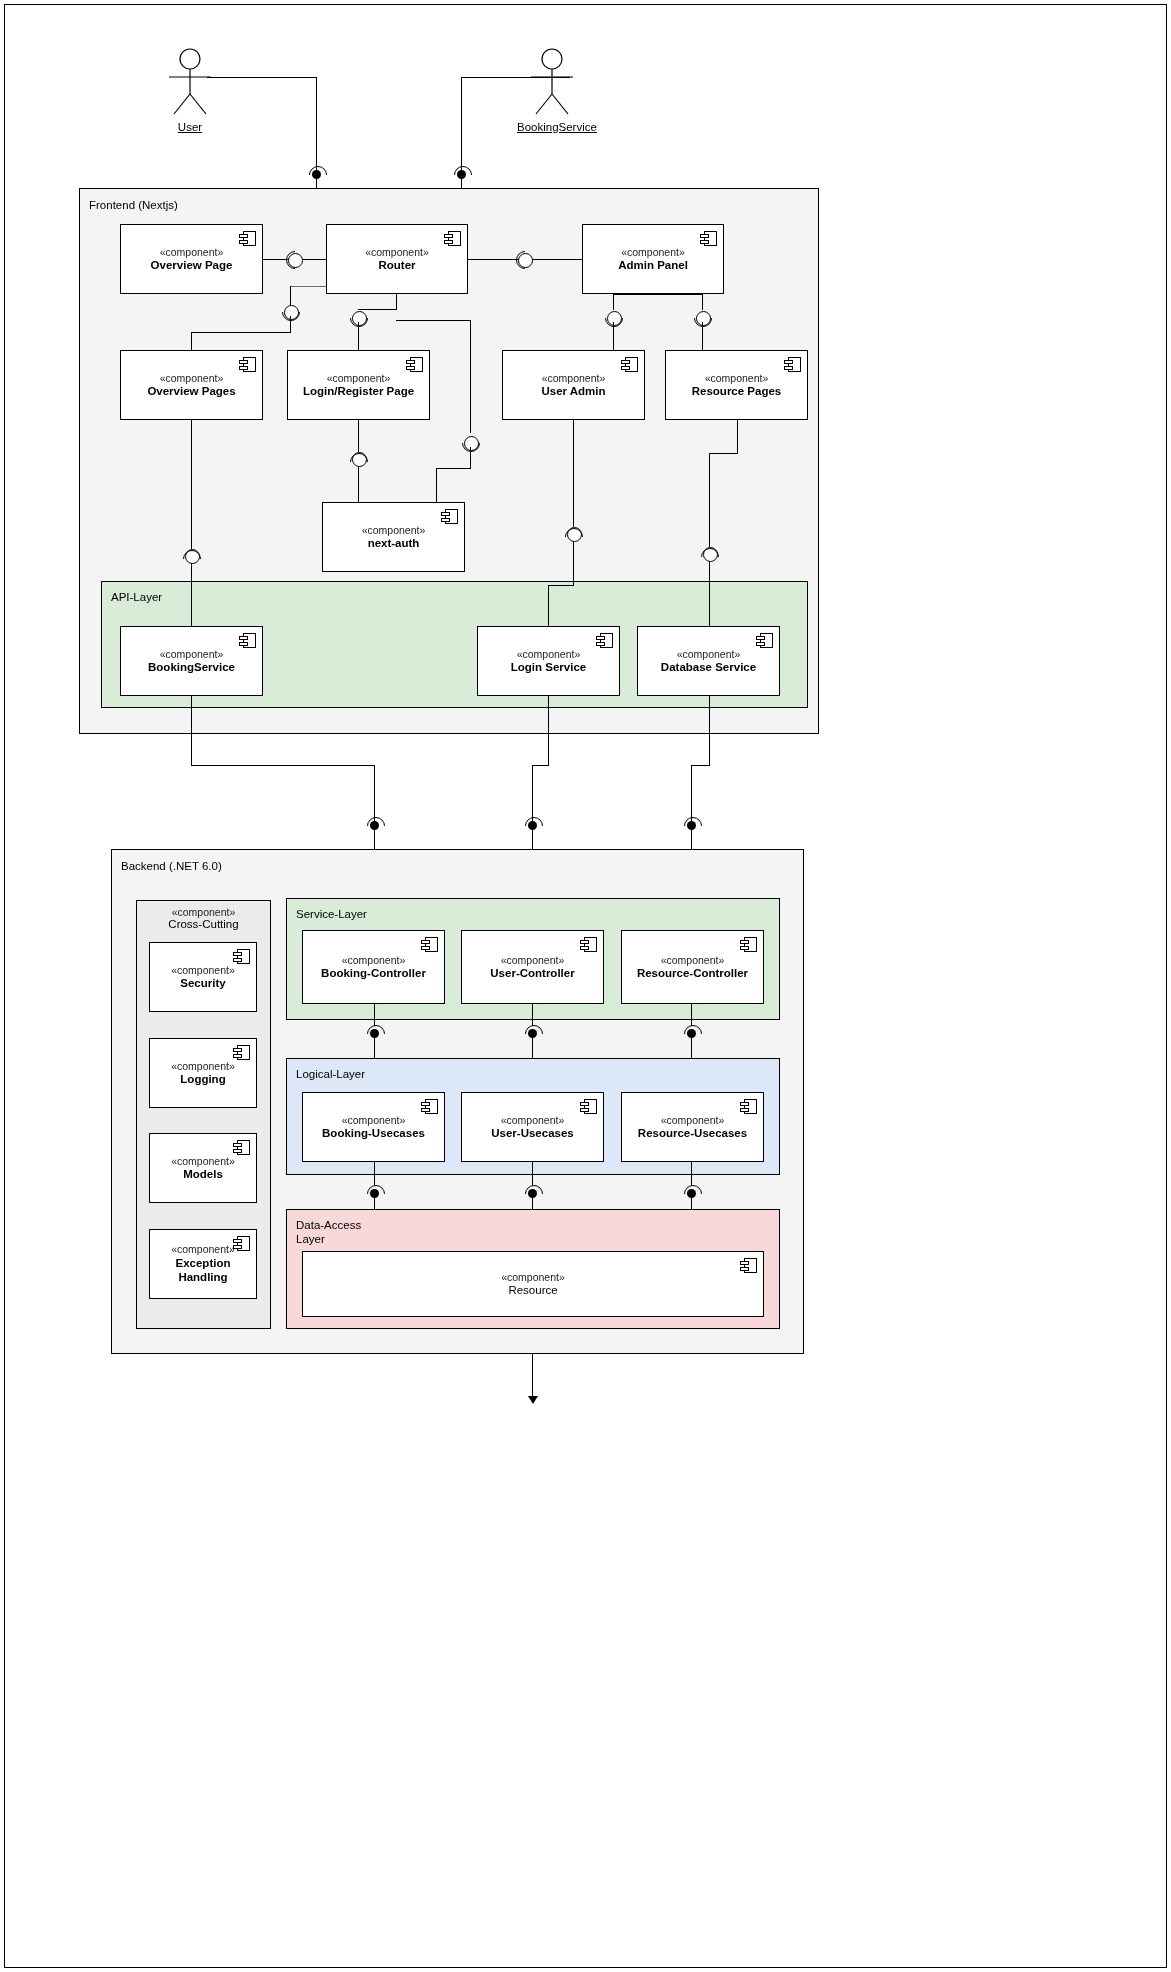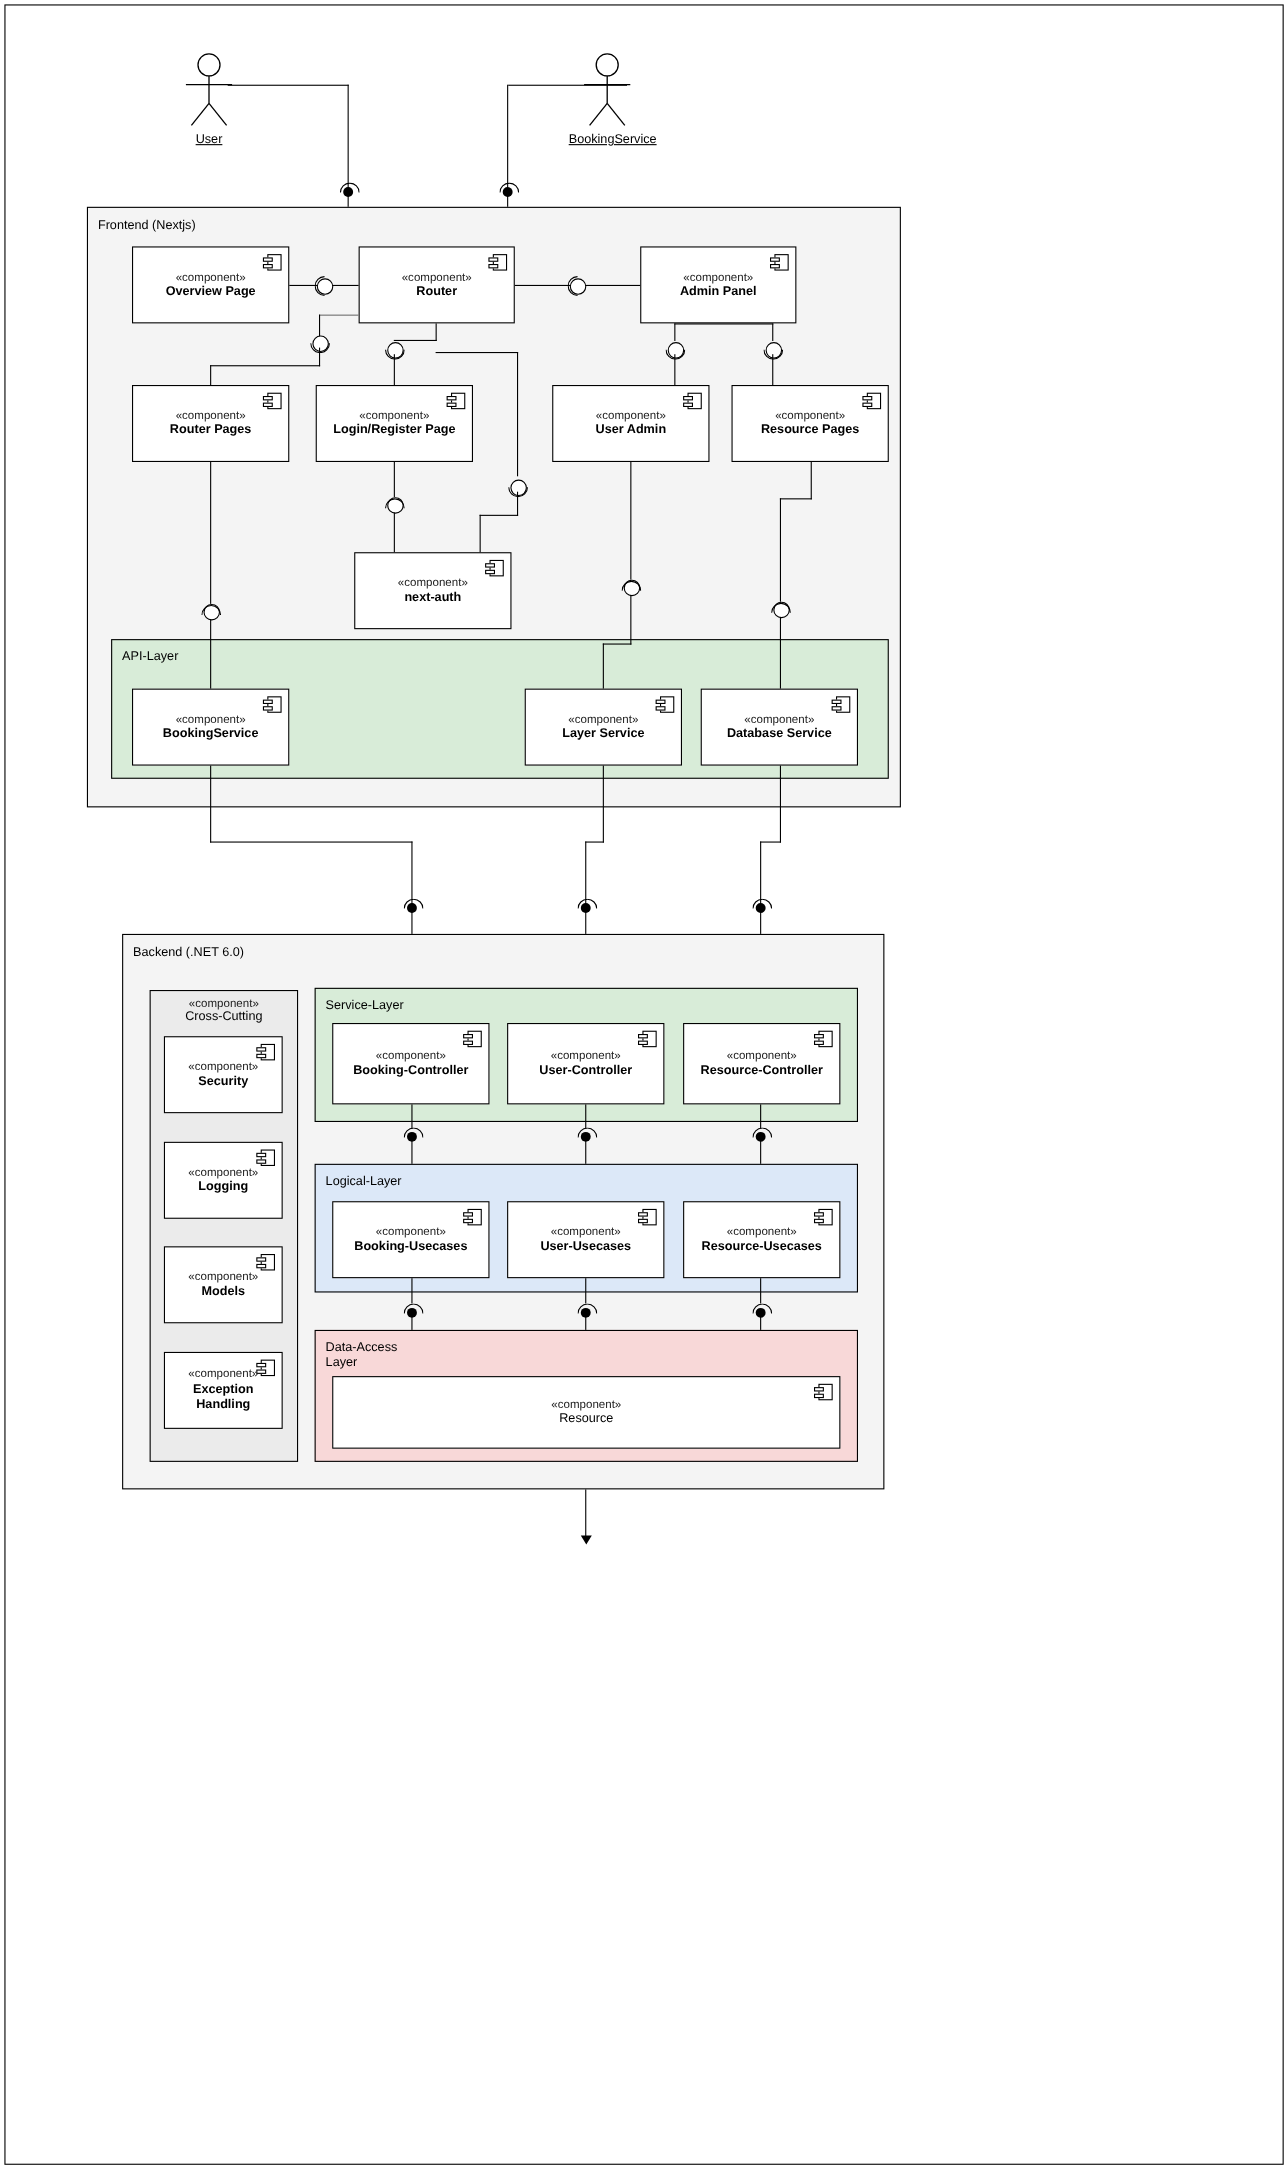--- a/index.html
+++ b/index.html
@@ -136,21 +136,21 @@
     <div class="cname">Admin Panel</div>
   </div>
 
   <div class="comp" style="left:120px;top:350px;width:143px;height:70px;">
     <span class="cicon">
         <span class="body"></span>
         <span class="tab1"></span>
         <span class="tab2"></span>
       </span>
     <div class="stereo">«component»</div>
-    <div class="cname">Router Pages</div>
+    <div class="cname">Overview Pages</div>
   </div>
 
   <div class="comp" style="left:287px;top:350px;width:143px;height:70px;">
     <span class="cicon">
         <span class="body"></span>
         <span class="tab1"></span>
         <span class="tab2"></span>
       </span>
     <div class="stereo">«component»</div>
     <div class="cname">Login/Register Page</div>
@@ -196,21 +196,21 @@
     <div class="cname">BookingService</div>
   </div>
 
   <div class="comp" style="left:477px;top:626px;width:143px;height:70px;">
     <span class="cicon">
         <span class="body"></span>
         <span class="tab1"></span>
         <span class="tab2"></span>
       </span>
     <div class="stereo">«component»</div>
-    <div class="cname">Layer Service</div>
+    <div class="cname">Login Service</div>
   </div>
 
   <div class="comp" style="left:637px;top:626px;width:143px;height:70px;">
     <span class="cicon">
         <span class="body"></span>
         <span class="tab1"></span>
         <span class="tab2"></span>
       </span>
     <div class="stereo">«component»</div>
     <div class="cname">Database Service</div>

